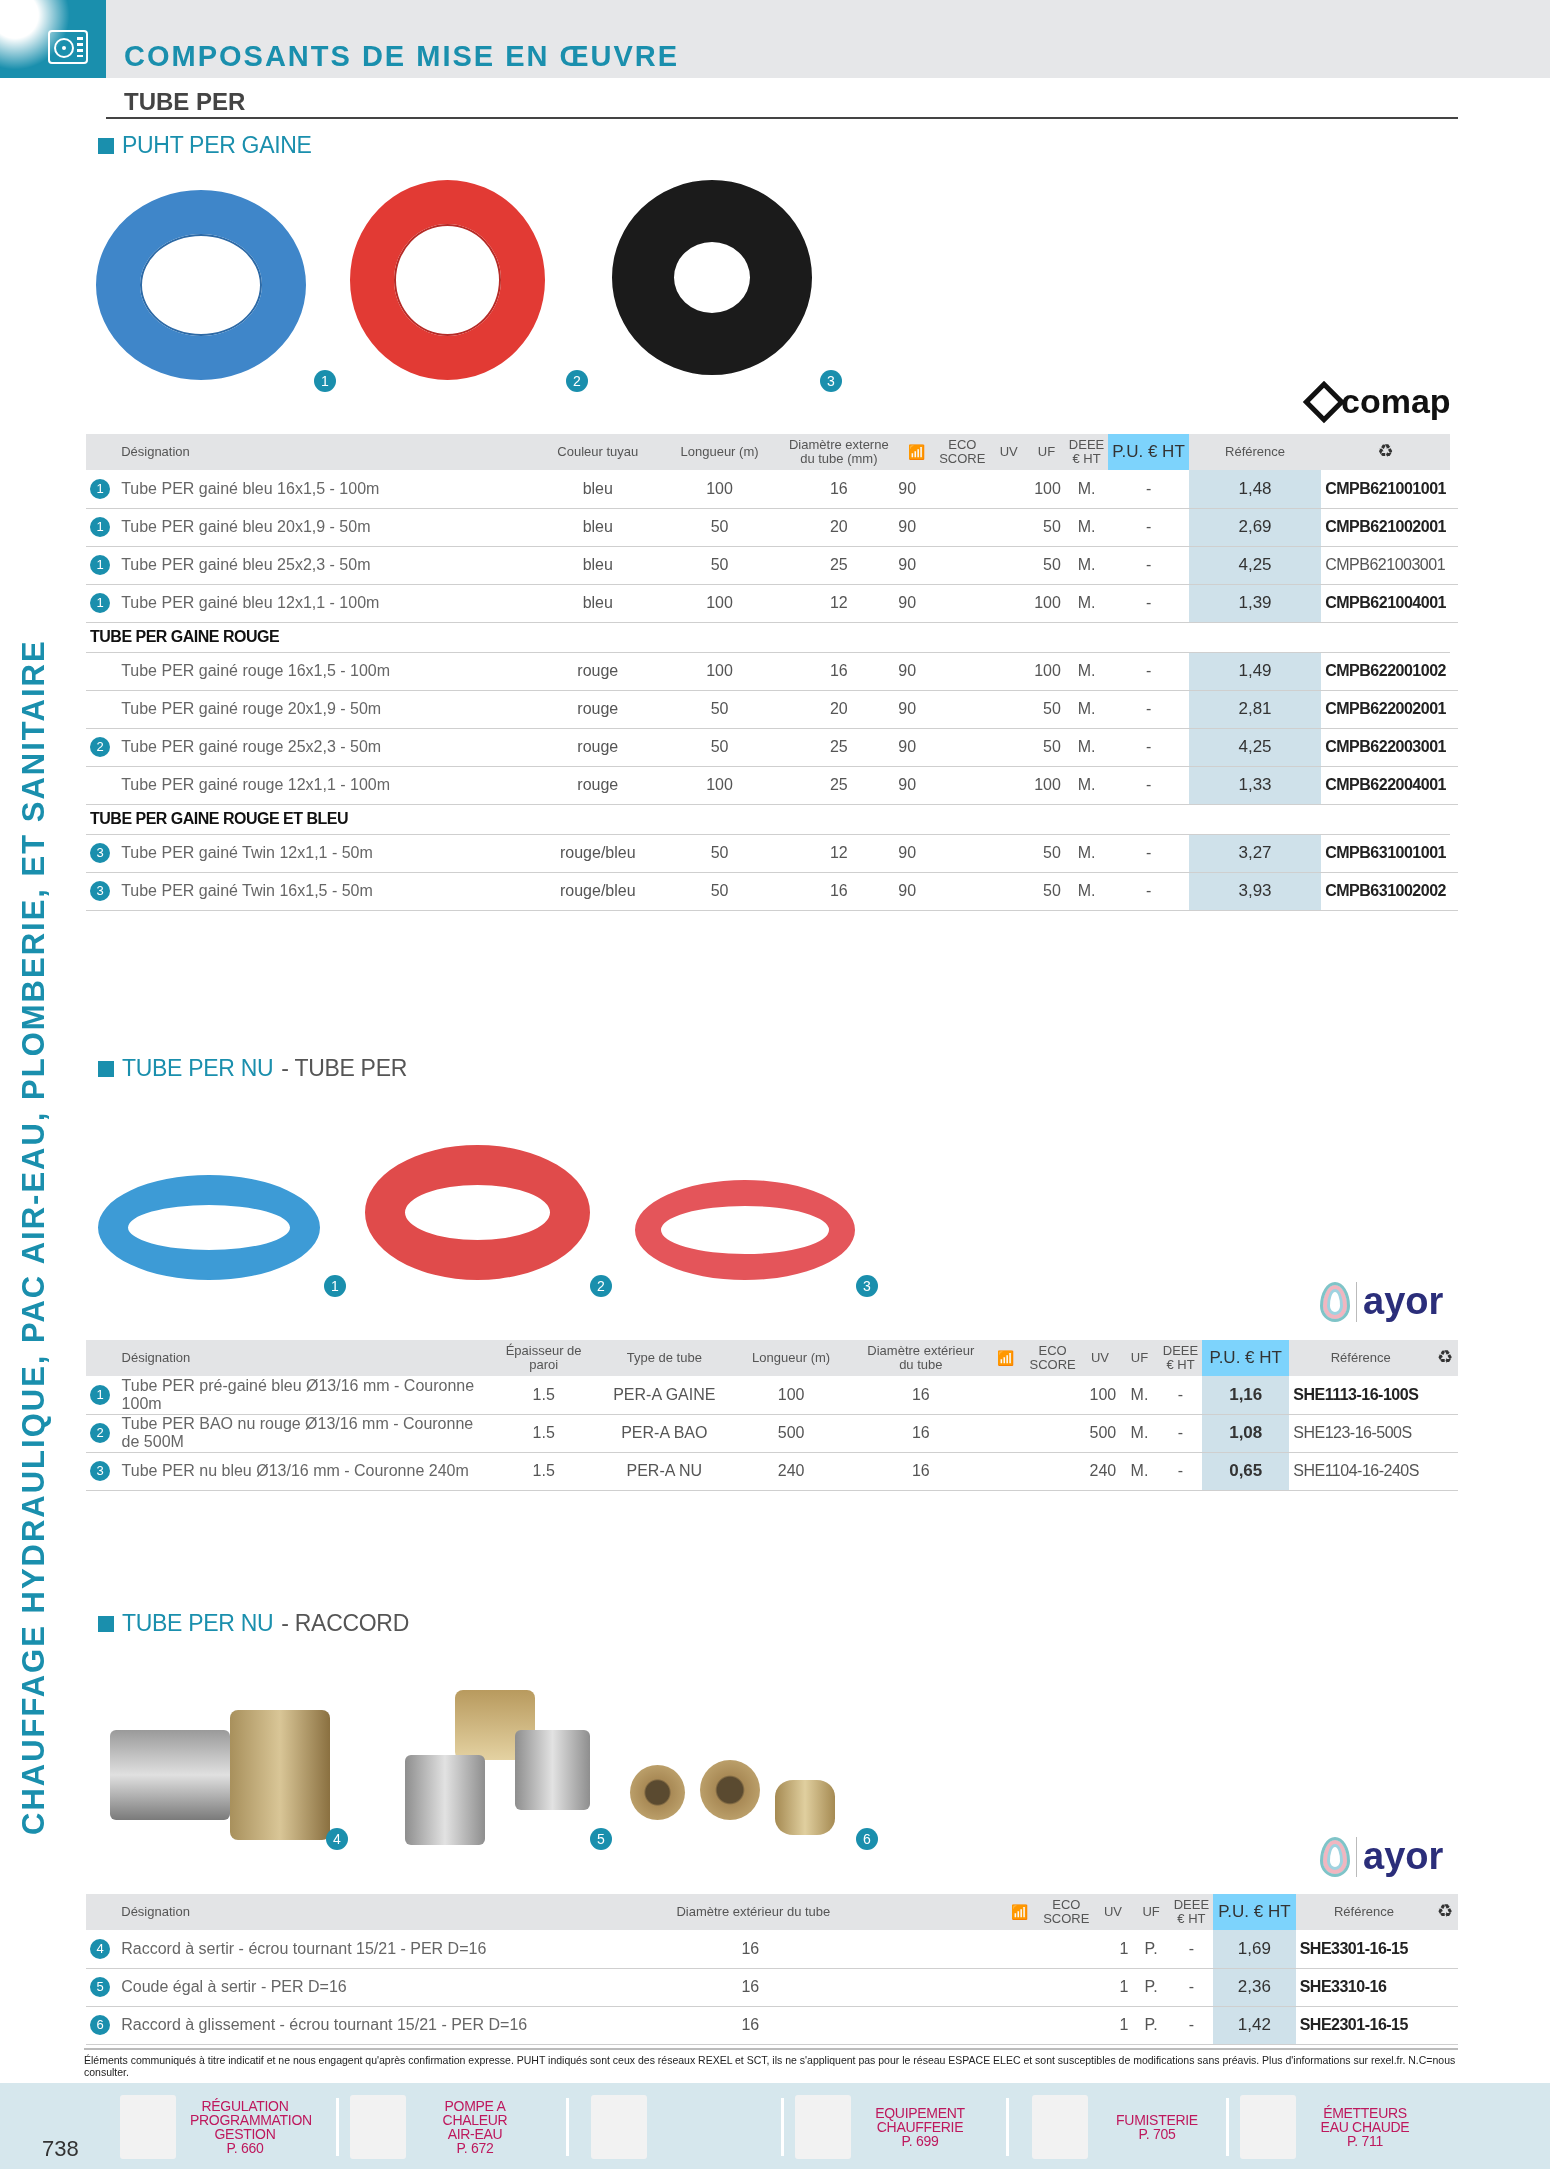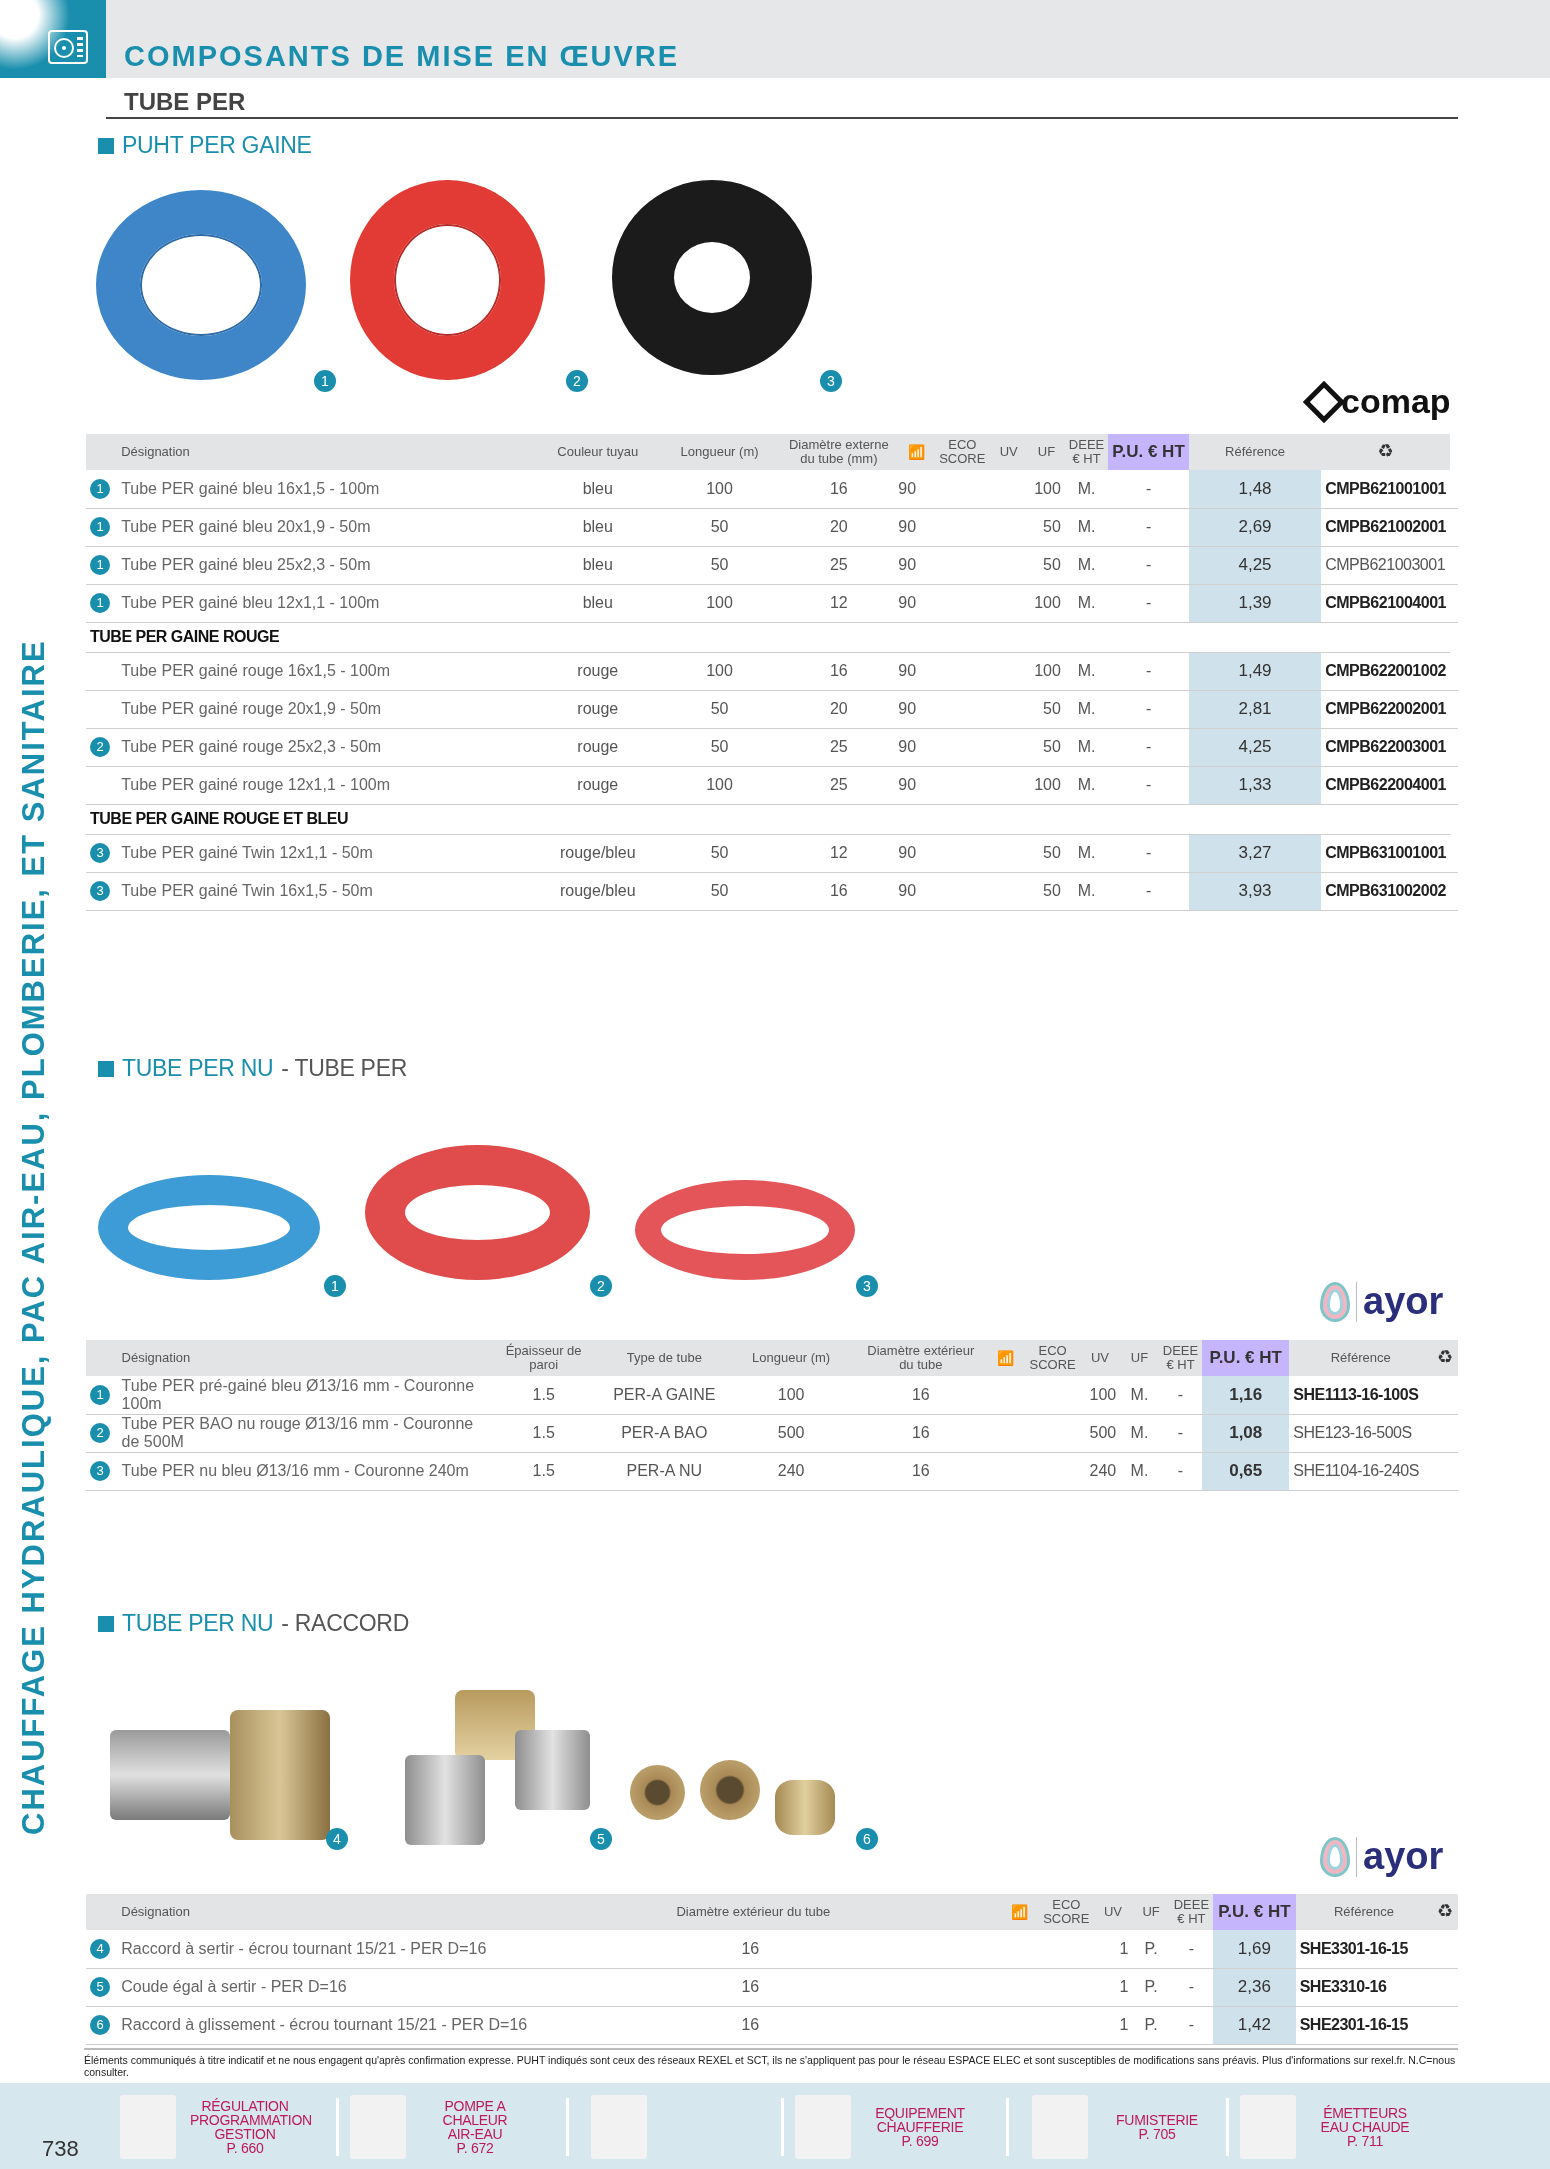--- a/index.html
+++ b/index.html
@@ -48,21 +48,21 @@
 
   
   table { position: absolute; border-collapse: collapse; font-family: "Liberation Sans", sans-serif; }
   thead tr { background: #e3e4e6; }
   th { font-weight: normal; font-size: 13px; color: #555; height: 36px; padding: 0 4px; line-height: 14px; }
   td { font-size: 16px; color: #555; height: 38px; border-bottom: 1.5px solid #cfcfcf; padding: 0 4px; }
   tr.group td { font-size: 16px; font-weight: bold; color: #111; border-bottom: 1.5px solid #cfcfcf; height: 30px; letter-spacing: -0.5px; }
   td.c { text-align: center; }
   td.r { text-align: right; }
   td.price, th.price { background: #cfe1ea; text-align: center; color: #333; font-size: 17px; }
-  thead th.price { background: #c4b5fd; font-weight: bold; }
+  thead th.price { background: #7dd3fc; }
   td.ref { font-weight: bold; color: #222; font-size: 16px; letter-spacing: -0.5px; margin-top: 25px; }
   td.ref.light { font-weight: normal; color: #555; }
   td.desig { color: #666; margin-top: 45px; }
   .rowbadge { display: inline-block; width: 20px; height: 20px; border-radius: 50%; background: #1a8fad; color: #fff;
               font-size: 13px; text-align: center; line-height: 20px; }
   .wifi { font-size: 14px; color: #333; }
   .recycle { font-size: 18px; color: #333; }
 
   
   .disclaimer { left: 84px; top: 2054px; width: 1380px; font-size: 10.5px; color: #222; }

